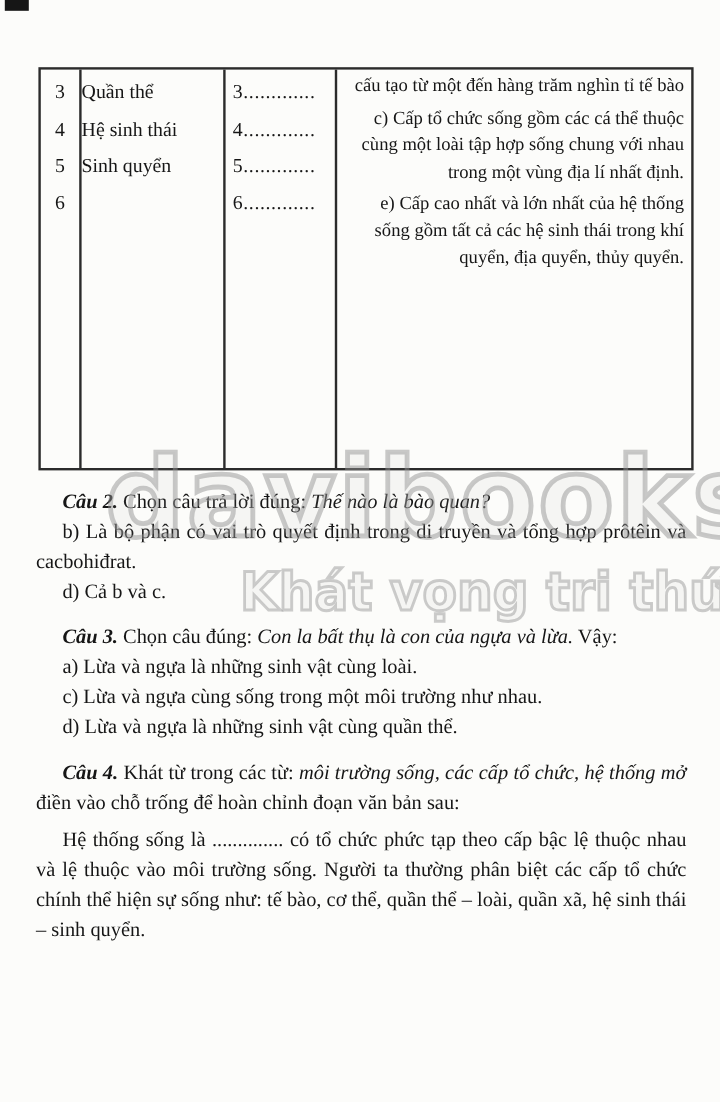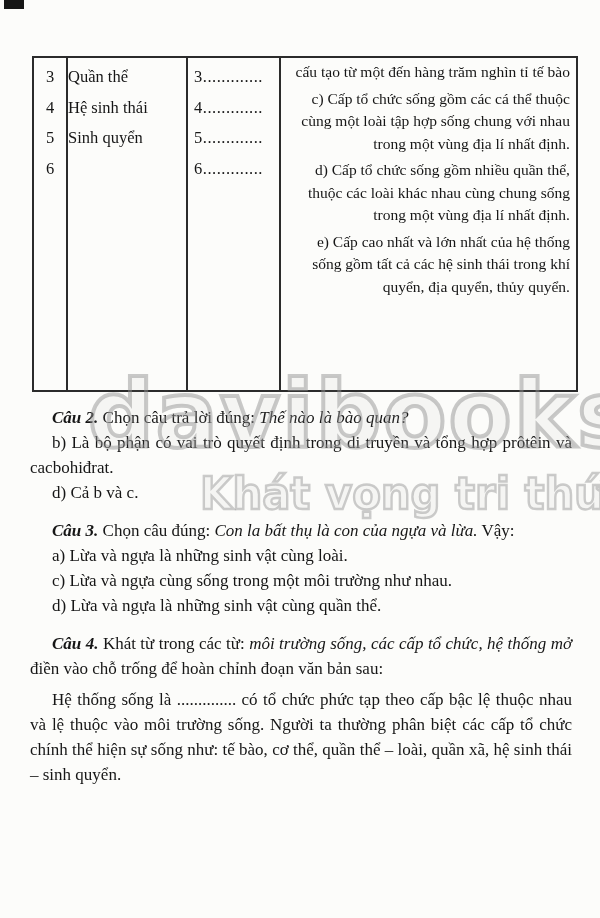--- a/index.html
+++ b/index.html
@@ -113,21 +113,20 @@
     </div>
     <div class="tbl-col col-ans">
       <div class="cell">3.............</div>
       <div class="cell">4.............</div>
       <div class="cell">5.............</div>
       <div class="cell">6.............</div>
     </div>
     <div class="tbl-col col-desc">
       <p>cấu tạo từ một đến hàng trăm nghìn tỉ tế bào</p>
       <p>c) Cấp tổ chức sống gồm các cá thể thuộc cùng một loài tập hợp sống chung với nhau trong một vùng địa lí nhất định.</p>
-      <p>d) Cấp tổ chức sống gồm nhiều quần thể, thuộc các loài khác nhau cùng chung sống trong một vùng địa lí nhất định.</p>
       <p>e) Cấp cao nhất và lớn nhất của hệ thống sống gồm tất cả các hệ sinh thái trong khí quyển, địa quyển, thủy quyển.</p>
     </div>
   </div>
 
   <div class="q-block">
     <p class="q"><span class="q-label">Câu 2.</span><span> Chọn câu trả lời đúng: </span><span class="q-emph">Thế nào là bào quan?</span><span></span></p>
     <p class="q">b) Là bộ phận có vai trò quyết định trong di truyền và tổng hợp prôtêin và cacbohiđrat.</p>
     <p class="q">d) Cả b và c.</p>
   </div>
 

